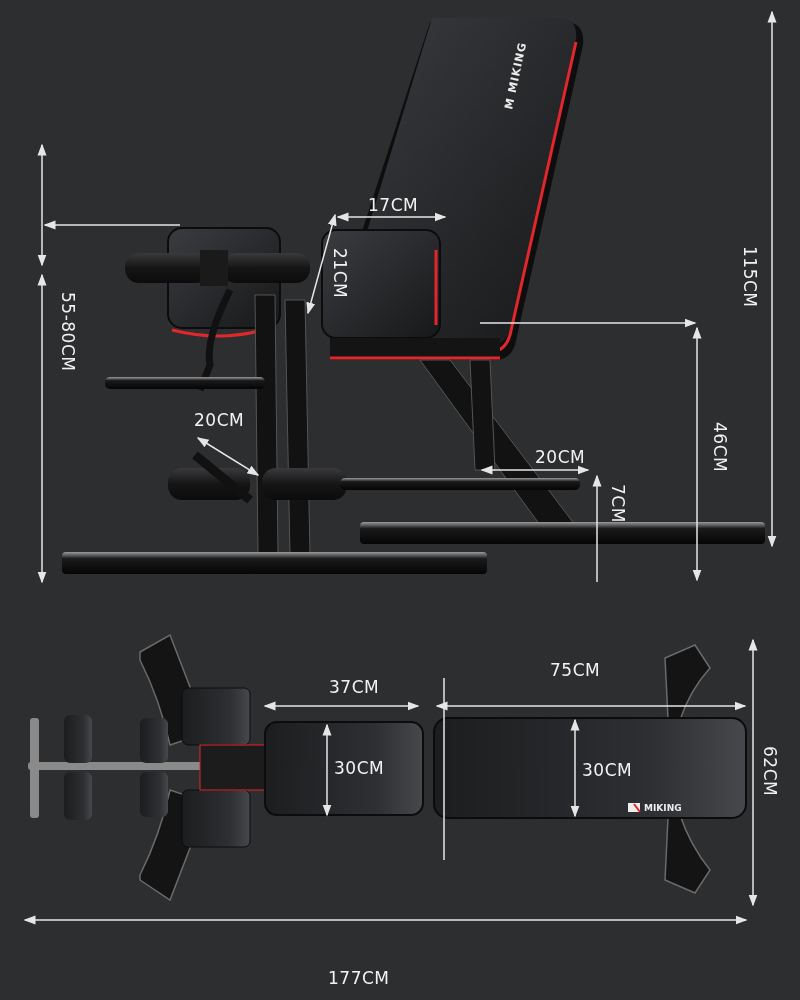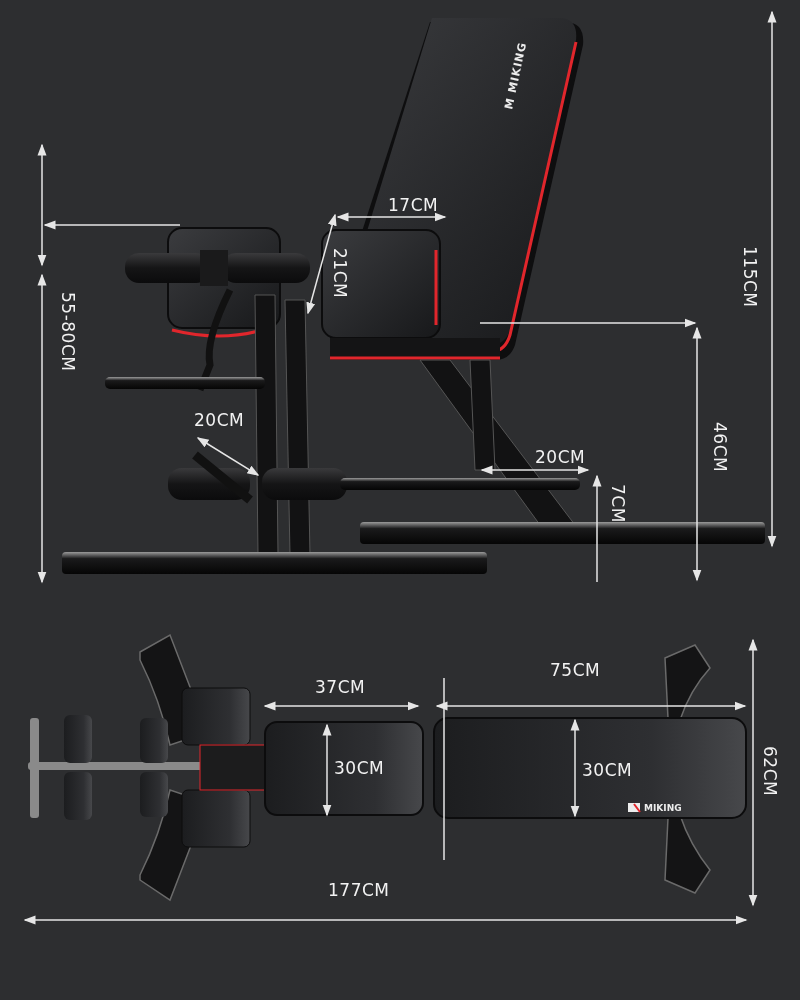--- a/index.html
+++ b/index.html
@@ -156,27 +156,27 @@
     <line x1="327" y1="725" x2="327" y2="815" marker-start="url(#ah)" marker-end="url(#ah)"></line>
     <line x1="575" y1="720" x2="575" y2="816" marker-start="url(#ah)" marker-end="url(#ah)"></line>
     <line x1="753" y1="640" x2="753" y2="905" marker-start="url(#ah)" marker-end="url(#ah)"></line>
     <line x1="25" y1="920" x2="746" y2="920" marker-start="url(#ah)" marker-end="url(#ah)"></line>
   </g>
 </svg>
 
 
 <div class="lbl rot" style="left:78px;top:292px;">55-80CM</div>
 <div class="lbl rot" style="left:760px;top:246px;">115CM</div>
-<div class="lbl" style="left:388px;top:195px;">17CM</div>
+<div class="lbl" style="left:368px;top:195px;">17CM</div>
 <div class="lbl rot" style="left:350px;top:248px;">21CM</div>
 <div class="lbl" style="left:194px;top:410px;">20CM</div>
 <div class="lbl" style="left:535px;top:447px;">20CM</div>
 <div class="lbl rot" style="left:628px;top:484px;">7CM</div>
 <div class="lbl rot" style="left:730px;top:422px;">46CM</div>
 
 
-<div class="lbl" style="left:315px;top:677px;">37CM</div>
+<div class="lbl" style="left:329px;top:677px;">37CM</div>
 <div class="lbl" style="left:550px;top:660px;">75CM</div>
 <div class="lbl" style="left:334px;top:758px;">30CM</div>
 <div class="lbl" style="left:582px;top:760px;">30CM</div>
 <div class="lbl rot" style="left:780px;top:746px;">62CM</div>
-<div class="lbl" style="left:328px;top:880px;">177CM</div>
+<div class="lbl" style="left:328px;top:968px;">177CM</div>
 </div>
 
 </body></html>

